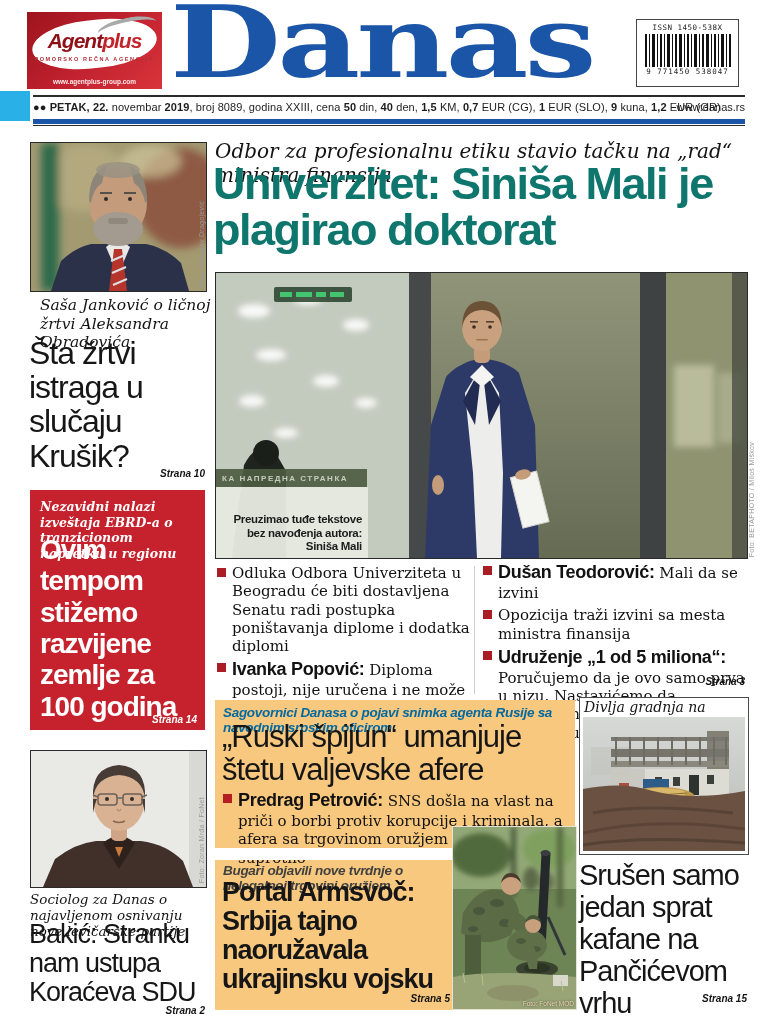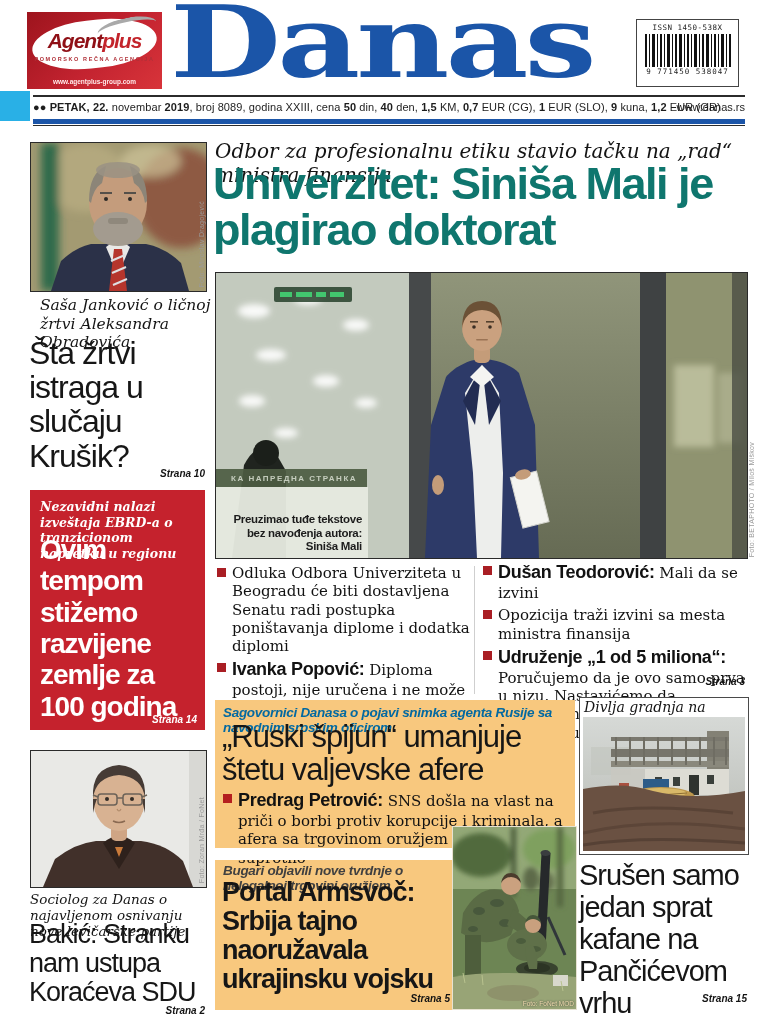--- a/index.html
+++ b/index.html
@@ -43,21 +43,21 @@
   .bullet{position:relative;padding-left:15px;margin-bottom:4px;font-family:"DejaVu Serif",serif;font-size:15px;line-height:1.22;color:#121212;}
   .bsq{position:absolute;left:0;top:4px;width:9px;height:9px;background:#a91e24;}
   .blead{font-family:"Liberation Sans",sans-serif;font-weight:700;font-size:18px;letter-spacing:-.3px;}
 
   
   .lead-kicker{left:215px;top:139px;width:540px;font-size:20px;}
   .lead-headline{left:213px;top:161px;width:548px;font-size:45px;line-height:1.02;}
 
   .main-photo{left:215px;top:272px;width:531px;height:285px;border:1px solid #2a2a2a;background:#9ba08b;overflow:hidden;}
   .sign-band{position:absolute;left:0;top:196px;width:151px;height:18px;background:rgba(77,92,66,.92);display:flex;align-items:center;}
-  .sign-band span{font-size:8px;font-weight:bold;letter-spacing:1.5px;color:rgba(235,240,228,.75);padding-left:15px;white-space:nowrap;}
+  .sign-band span{font-size:8px;font-weight:bold;letter-spacing:1.5px;color:rgba(235,240,228,.75);padding-left:6px;white-space:nowrap;}
   .caption-panel{position:absolute;left:0;top:214px;width:152px;height:71px;background:rgba(229,233,223,.96);display:flex;align-items:flex-end;justify-content:flex-end;}
   .caption-panel div{font-size:11.5px;font-weight:700;letter-spacing:-.3px;line-height:1.15;color:#1c1c1c;text-align:right;padding:5px 6px;}
   .mp-credit{left:748px;top:407px;height:150px;display:flex;align-items:flex-end;}
 
   .bullets-left{left:217px;top:564px;width:262px;}
   .bullets-right{left:483px;top:562px;width:266px;}
   .col-rule{left:474px;top:566px;width:1px;height:128px;background:#cfcfcf;}
   .ref-strana3{left:660px;top:676px;width:85px;text-align:right;}
 
   

